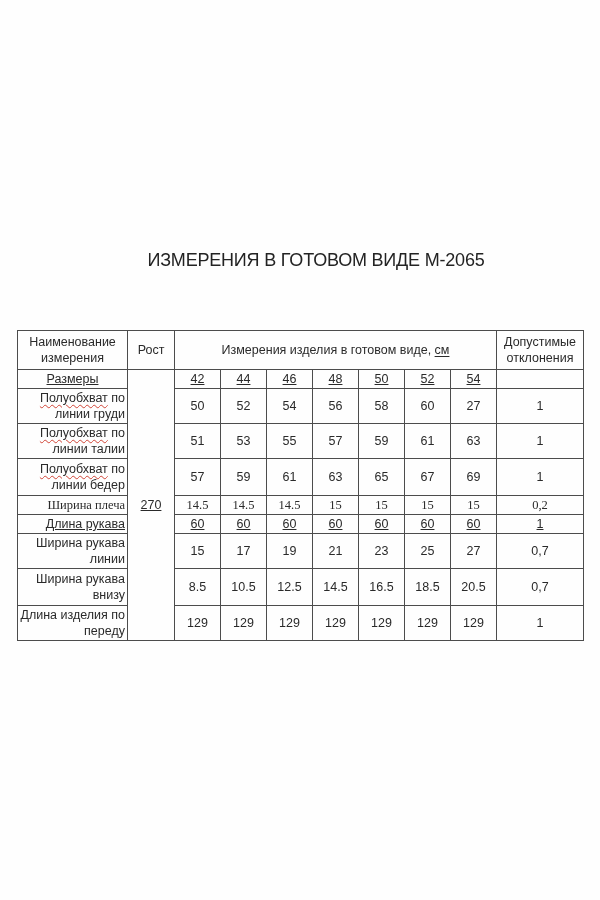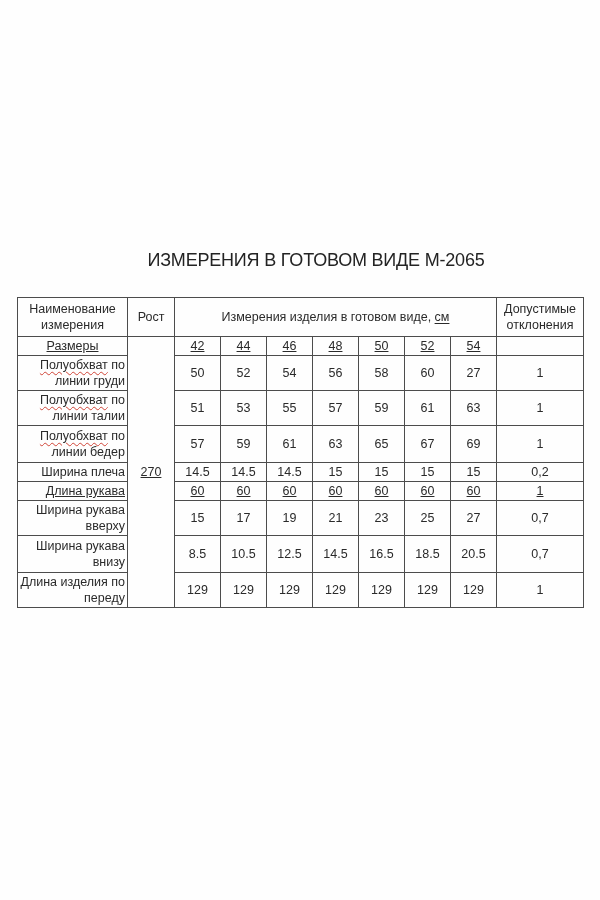--- a/index.html
+++ b/index.html
@@ -21,39 +21,39 @@
     text-align: center;
     font-size: 18px;
     font-weight: 400;
     letter-spacing: -0.2px;
     color: #232323;
     padding-left: 16px;
   }
   table.meas {
     position: absolute;
     left: 17px;
-    top: 297px;
+    top: 330px;
     border-collapse: collapse;
     table-layout: fixed;
     width: 566px;
   }
   table.meas td {
     border: 1px solid #4c4c4c;
     font-size: 12.5px;
     line-height: 16px;
     vertical-align: middle;
     padding: 1px 2px;
     overflow: hidden;
   }
   td.center { text-align: center; }
   td.label  { text-align: right; padding-left: 5px; }
   td.num    { font-size: 13px; text-align: center; }
   tr.h39 { height: 39px; }
   tr.h18 { height: 18px; text-decoration: underline; }
-  tr.h19 { height: 19px; }
+  tr.h19 { height: 19px; font-family: Liberation Serif, serif; }
   tr.h33 { height: 33px; }
   tr.h34 { height: 34px; }
   tr.h35 { height: 35px; }
   tr.h37 { height: 37px; }
   .sq-red {
     text-decoration-line: underline;
     text-decoration-style: wavy;
     text-decoration-color: #d04437;
     text-decoration-thickness: 1px;
     text-underline-offset: 2px;
@@ -163,21 +163,21 @@
       <td class="center num">60</td>
       <td class="center num">60</td>
       <td class="center num">60</td>
       <td class="center num">60</td>
       <td class="center num">60</td>
       <td class="center num">60</td>
       <td class="center num">1</td>
     </tr>
 
     <tr class="h35">
-      <td class="label"><span class="sq-red"></span><span>Ширина рукава вверху</span></td>
+      <td class="label"><span class="sq-red"></span><span>Ширина рукава линии</span></td>
       <td class="center num">15</td>
       <td class="center num">17</td>
       <td class="center num">19</td>
       <td class="center num">21</td>
       <td class="center num">23</td>
       <td class="center num">25</td>
       <td class="center num">27</td>
       <td class="center num">0,7</td>
     </tr>
 

